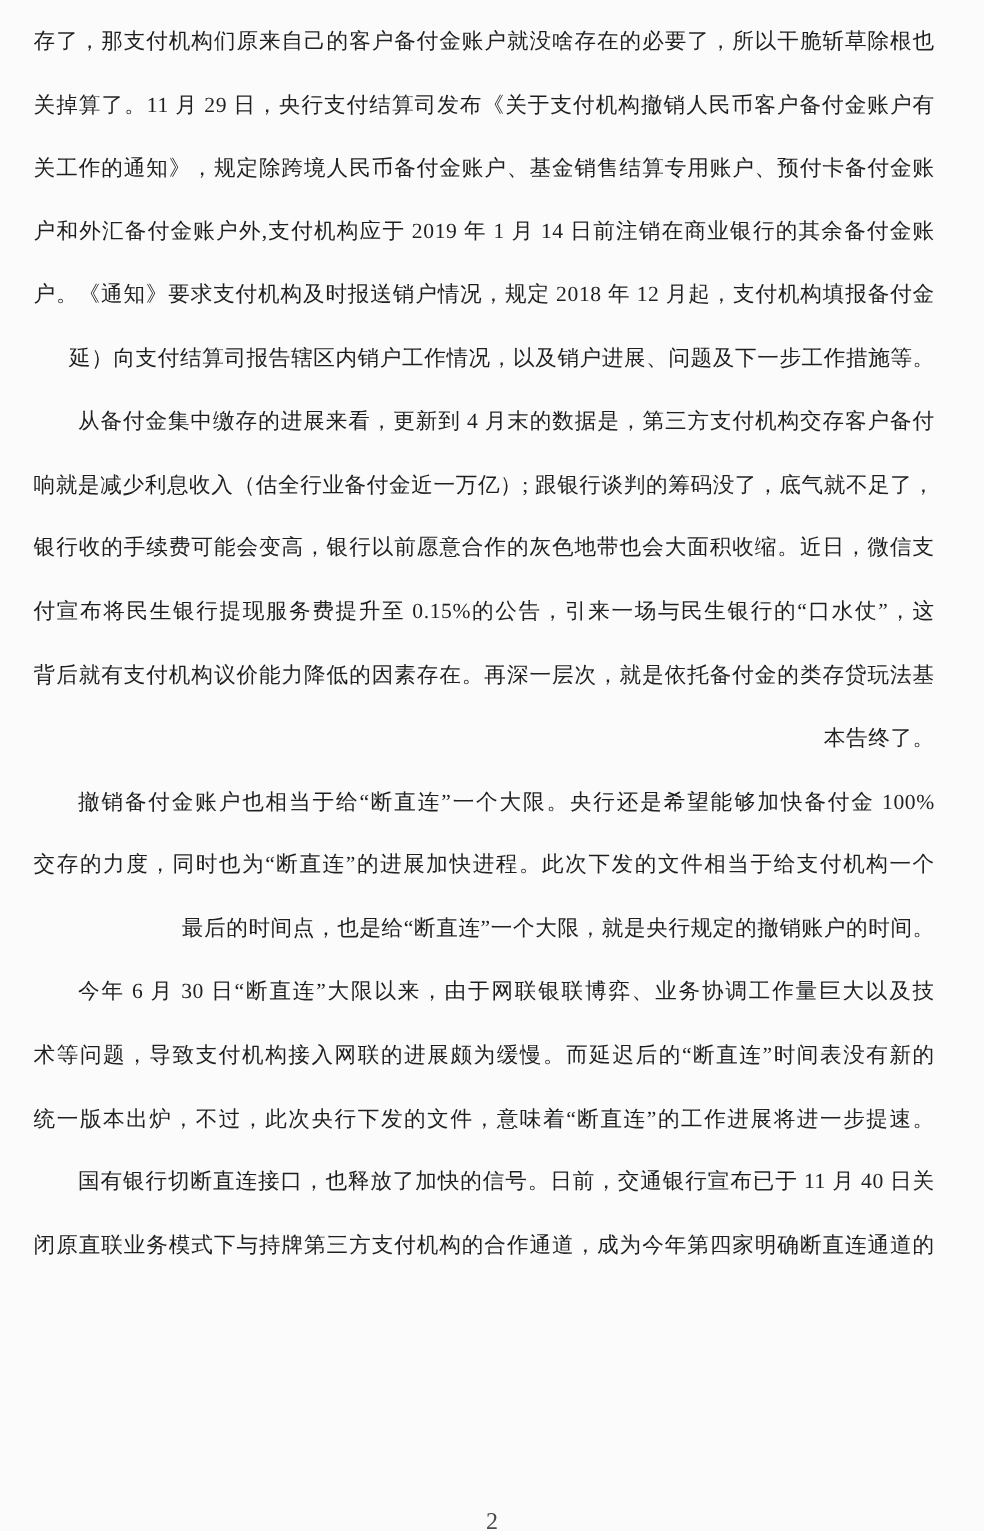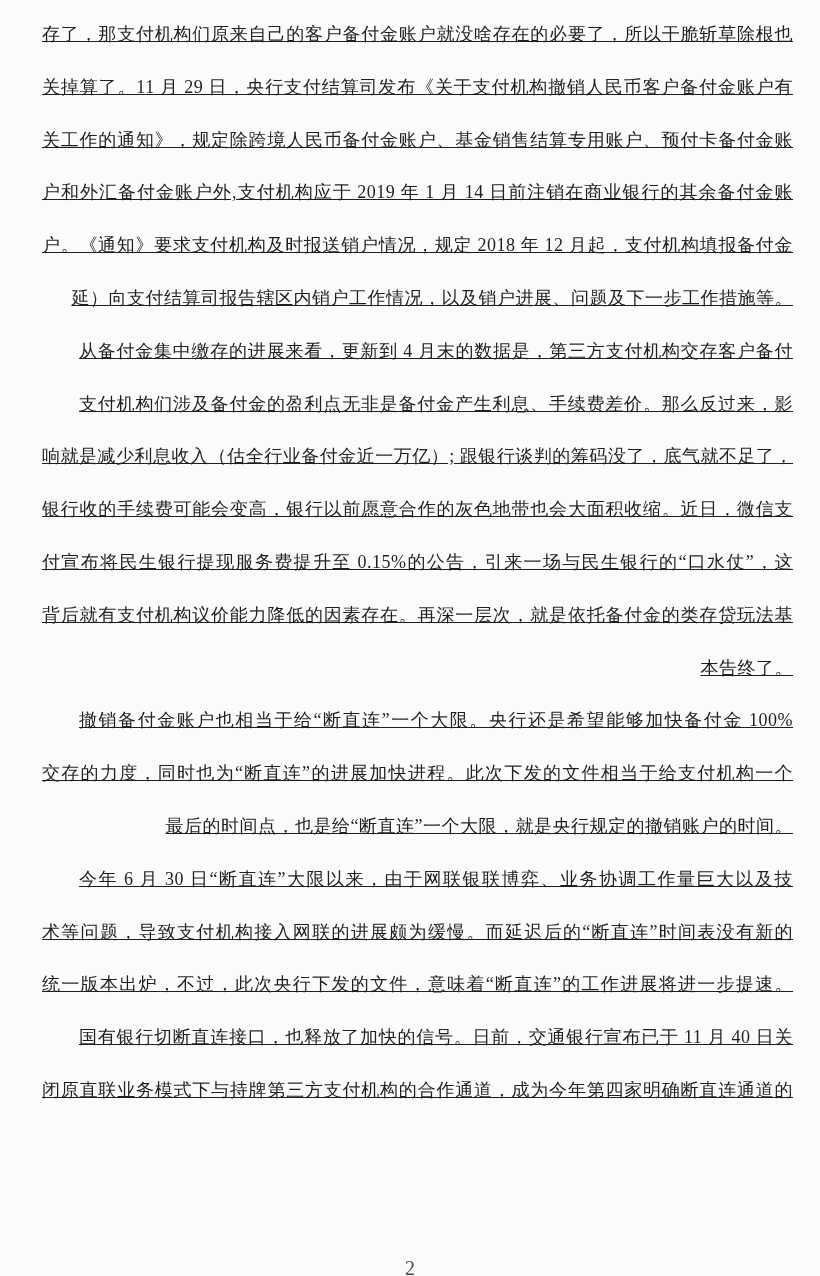--- a/index.html
+++ b/index.html
@@ -16,24 +16,23 @@
     position: relative;
     width: 820px;
     height: 1276px;
     background: #fbfbfb;
     font-family: "Liberation Serif", "DejaVu Serif", serif;
     color: #1f1f1f;
     overflow: hidden;
   }
   .text-block {
     position: absolute;
-    left: 42px;
+    left: 28px;
     top: 8px;
     width: 751px;
-    text-decoration: underline;
   }
   .line {
     height: 52.8px;
     line-height: 52.8px;
     font-size: 18px;
     letter-spacing: 0.5px;
     white-space: nowrap;
     overflow: hidden;
     text-align: right;
   }
@@ -63,21 +62,20 @@
 
 <div class="page" style="background: rgb(251, 251, 251); color: rgb(31, 31, 31);">
   <div class="text-block" id="text-block">
       <div class="line justify">存了，那支付机构们原来自己的客户备付金账户就没啥存在的必要了，所以干脆斩草除根也</div>
       <div class="line justify">关掉算了。11 月 29 日，央行支付结算司发布《关于支付机构撤销人民币客户备付金账户有</div>
       <div class="line justify">关工作的通知》，规定除跨境人民币备付金账户、基金销售结算专用账户、预付卡备付金账</div>
       <div class="line justify">户和外汇备付金账户外,支付机构应于 2019 年 1 月 14 日前注销在商业银行的其余备付金账</div>
       <div class="line justify">户。《通知》要求支付机构及时报送销户情况，规定 2018 年 12 月起，支付机构填报备付金</div>
       <div class="line">延）向支付结算司报告辖区内销户工作情况，以及销户进展、问题及下一步工作措施等。</div>
       <div class="line justify indent">从备付金集中缴存的进展来看，更新到 4 月末的数据是，第三方支付机构交存客户备付</div>
-      <div class="line justify indent">支付机构们涉及备付金的盈利点无非是备付金产生利息、手续费差价。那么反过来，影</div>
       <div class="line justify">响就是减少利息收入（估全行业备付金近一万亿）; 跟银行谈判的筹码没了，底气就不足了，</div>
       <div class="line justify">银行收的手续费可能会变高，银行以前愿意合作的灰色地带也会大面积收缩。近日，微信支</div>
       <div class="line justify">付宣布将民生银行提现服务费提升至 0.15%的公告，引来一场与民生银行的“口水仗”，这</div>
       <div class="line justify">背后就有支付机构议价能力降低的因素存在。再深一层次，就是依托备付金的类存贷玩法基</div>
       <div class="line">本告终了。</div>
       <div class="line justify indent">撤销备付金账户也相当于给“断直连”一个大限。央行还是希望能够加快备付金 100%</div>
       <div class="line justify">交存的力度，同时也为“断直连”的进展加快进程。此次下发的文件相当于给支付机构一个</div>
       <div class="line">最后的时间点，也是给“断直连”一个大限，就是央行规定的撤销账户的时间。</div>
       <div class="line justify indent">今年 6 月 30 日“断直连”大限以来，由于网联银联博弈、业务协调工作量巨大以及技</div>
       <div class="line justify">术等问题，导致支付机构接入网联的进展颇为缓慢。而延迟后的“断直连”时间表没有新的</div>

